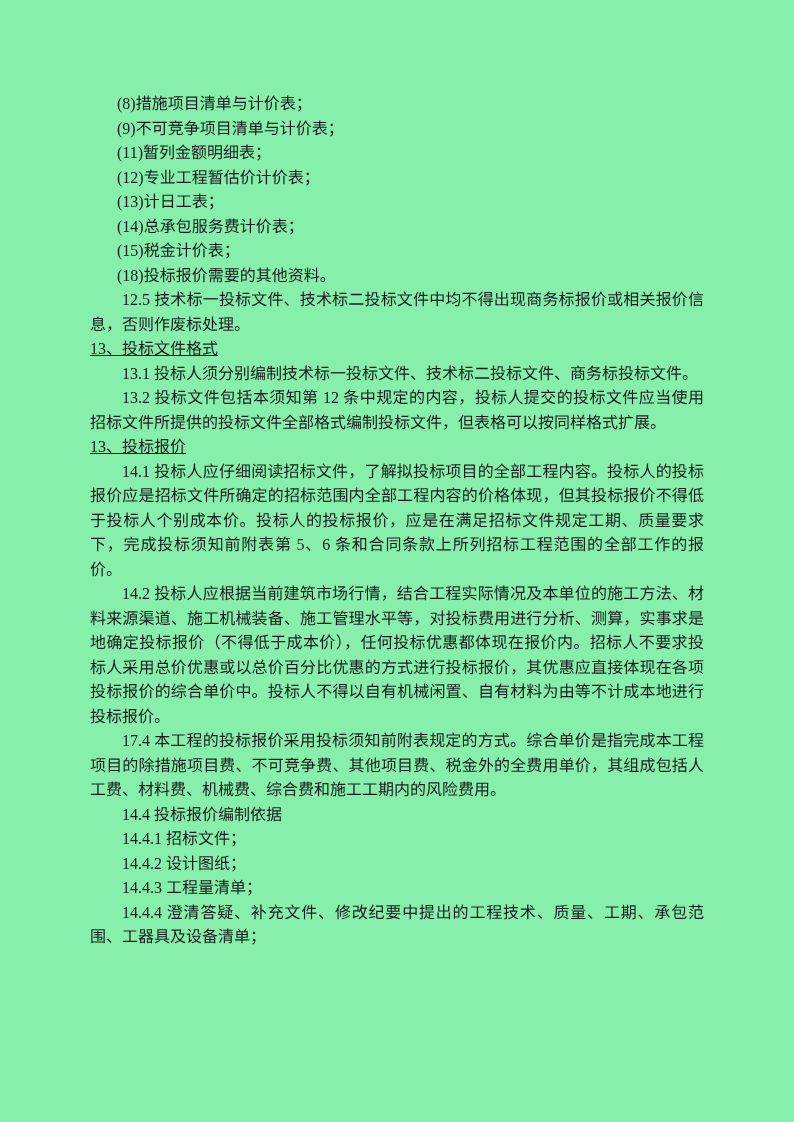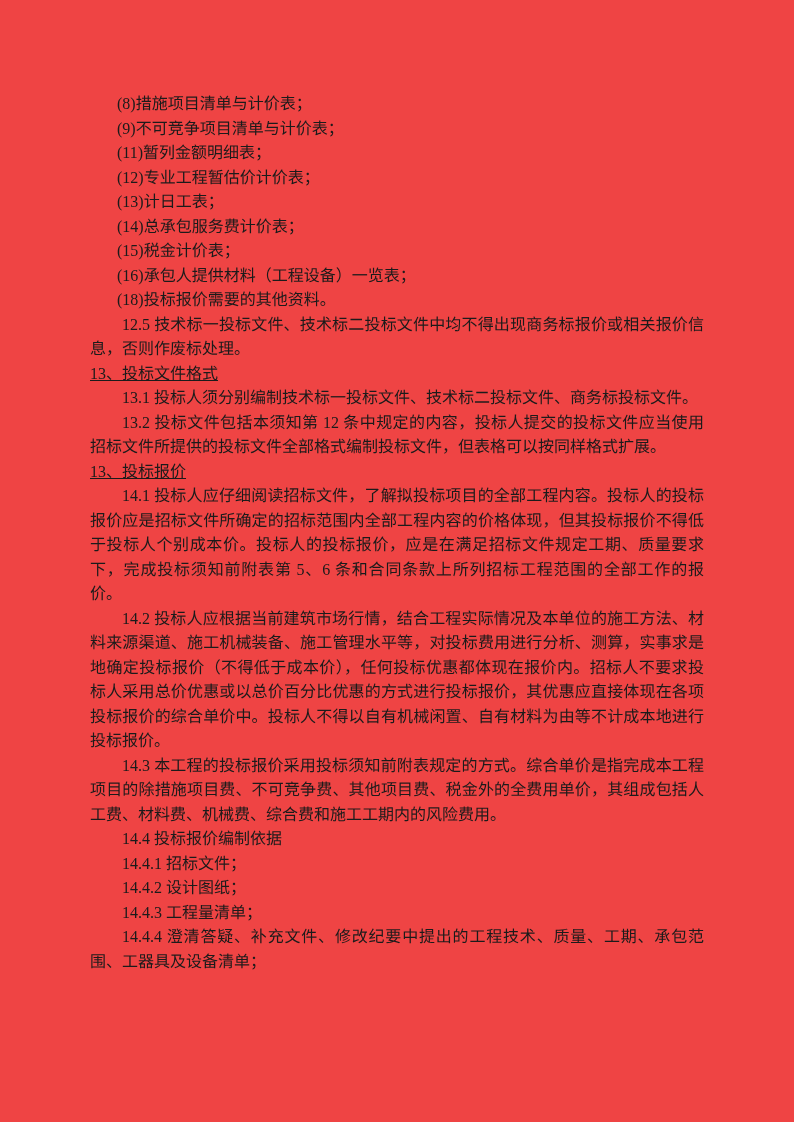--- a/index.html
+++ b/index.html
@@ -39,38 +39,37 @@
     text-indent: 32px;
   }
   p.heading {
     text-indent: 0;
     text-decoration: underline;
   }
 </style>
 </head>
 <body>
 
-<div class="page" style="background: #ef4444;">
+<div class="page" style="background: #86efac;">
   <div class="content" style="color: rgb(27, 27, 27);">
       <p class="list-item">(8)措施项目清单与计价表；</p>
       <p class="list-item">(9)不可竞争项目清单与计价表；</p>
       <p class="list-item">(11)暂列金额明细表；</p>
       <p class="list-item">(12)专业工程暂估价计价表；</p>
       <p class="list-item">(13)计日工表；</p>
       <p class="list-item">(14)总承包服务费计价表；</p>
       <p class="list-item">(15)税金计价表；</p>
-      <p class="list-item">(16)承包人提供材料（工程设备）一览表；</p>
       <p class="list-item">(18)投标报价需要的其他资料。</p>
       <p class="paragraph">12.5 技术标一投标文件、技术标二投标文件中均不得出现商务标报价或相关报价信息，否则作废标处理。</p>
       <p class="heading">13、投标文件格式</p>
       <p class="paragraph">13.1 投标人须分别编制技术标一投标文件、技术标二投标文件、商务标投标文件。</p>
       <p class="paragraph">13.2 投标文件包括本须知第 12 条中规定的内容，投标人提交的投标文件应当使用招标文件所提供的投标文件全部格式编制投标文件，但表格可以按同样格式扩展。</p>
       <p class="heading">13、投标报价</p>
       <p class="paragraph">14.1 投标人应仔细阅读招标文件，了解拟投标项目的全部工程内容。投标人的投标报价应是招标文件所确定的招标范围内全部工程内容的价格体现，但其投标报价不得低于投标人个别成本价。投标人的投标报价，应是在满足招标文件规定工期、质量要求下，完成投标须知前附表第 5、6 条和合同条款上所列招标工程范围的全部工作的报价。</p>
       <p class="paragraph">14.2 投标人应根据当前建筑市场行情，结合工程实际情况及本单位的施工方法、材料来源渠道、施工机械装备、施工管理水平等，对投标费用进行分析、测算，实事求是地确定投标报价（不得低于成本价），任何投标优惠都体现在报价内。招标人不要求投标人采用总价优惠或以总价百分比优惠的方式进行投标报价，其优惠应直接体现在各项投标报价的综合单价中。投标人不得以自有机械闲置、自有材料为由等不计成本地进行投标报价。</p>
-      <p class="paragraph">14.3 本工程的投标报价采用投标须知前附表规定的方式。综合单价是指完成本工程项目的除措施项目费、不可竞争费、其他项目费、税金外的全费用单价，其组成包括人工费、材料费、机械费、综合费和施工工期内的风险费用。</p>
+      <p class="paragraph">17.4 本工程的投标报价采用投标须知前附表规定的方式。综合单价是指完成本工程项目的除措施项目费、不可竞争费、其他项目费、税金外的全费用单价，其组成包括人工费、材料费、机械费、综合费和施工工期内的风险费用。</p>
       <p class="paragraph">14.4 投标报价编制依据</p>
       <p class="paragraph">14.4.1 招标文件；</p>
       <p class="paragraph">14.4.2 设计图纸；</p>
       <p class="paragraph">14.4.3 工程量清单；</p>
       <p class="paragraph">14.4.4 澄清答疑、补充文件、修改纪要中提出的工程技术、质量、工期、承包范围、工器具及设备清单；</p>
     </div>
 </div>
 
 </body></html>

